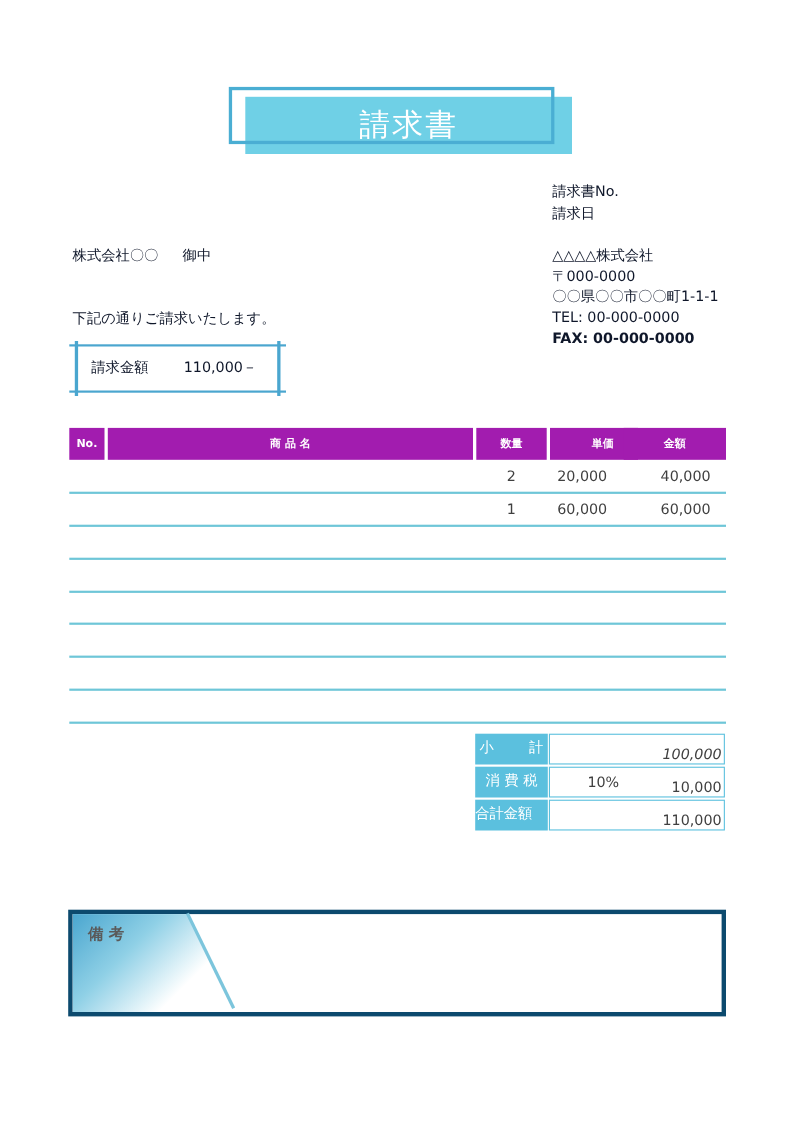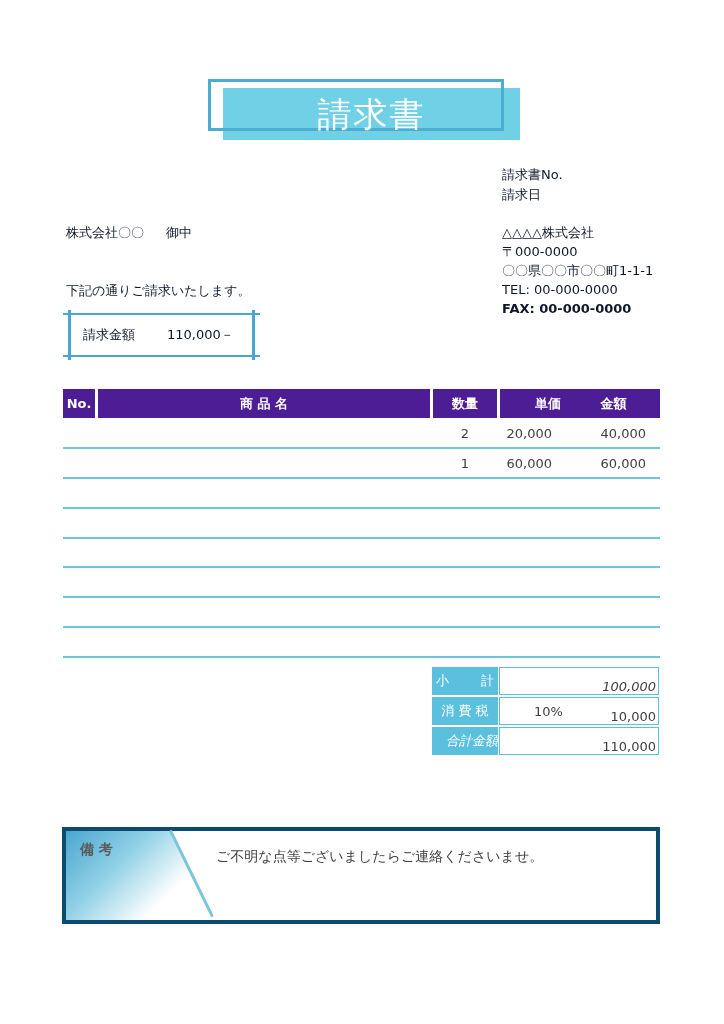--- a/index.html
+++ b/index.html
@@ -4,33 +4,33 @@
 <style>
   html, body { margin: 0; padding: 0; background: #ffffff; }
   body { width: 724px; height: 1024px; position: relative; overflow: hidden;
          font-family: "DejaVu Sans", "Liberation Sans", sans-serif; color: #404040; }
   .abs { position: absolute; }
 
   
   .title-fill { left: 223px; top: 88px; width: 297px; height: 52px; background: #6fd0e6; }
   .title-frame { left: 208px; top: 79px; width: 296px; height: 52px; border: 3px solid #4aaed3; box-sizing: border-box; }
   .title-text { left: 223px; top: 88px; width: 297px; height: 52px; line-height: 52px; text-align: center;
-                color: #ffffff; font-size: 34px; letter-spacing: 2px; }
+                color: #ffffff; font-size: 28px; letter-spacing: 2px; }
 
   .small { font-size: 13px; line-height: 19px; color: #0f172a; white-space: nowrap; }
 
   
   .amt-box { left: 63px; top: 313px; width: 197px; height: 44px; }
   .amt-box .h { position: absolute; height: 2px; background: #4aa6cf; left: 0; right: 0; }
   .amt-box .v { position: absolute; width: 3px; background: #4aa6cf; top: -3px; bottom: -3px; }
 
   
   .thead { left: 63px; top: 389px; width: 597px; height: 29px; }
-  .th { position: absolute; top: 0; height: 29px; background: #4c1d95; color: #ffffff;
-        font-size: 13px; font-weight: bold; line-height: 29px; text-align: center; }
+  .th { position: absolute; top: 0; height: 29px; background: #a21caf; color: #ffffff;
+        font-size: 10px; font-weight: bold; line-height: 29px; text-align: center; }
   .row-line { position: absolute; left: 63px; width: 597px; height: 2px; background: #6ec6d8; }
   .cell { position: absolute; font-size: 13px; color: #404040; line-height: 20px; }
 
   
   .tot-label { position: absolute; left: 432px; width: 66px; height: 28px; background: #5bc0de;
                color: #ffffff; font-size: 13px; line-height: 28px; }
   .tot-val { position: absolute; left: 499px; width: 160px; height: 28px; border: 1px solid #5bc0de;
              box-sizing: border-box; }
 
   
@@ -107,24 +107,23 @@
   <div class="tot-val" style="top:667px;">
     <span class="cell" style="right:2px; top:9px;font-style:italic;">100,000</span>
   </div>
 
   <div class="tot-label" style="top:697px; text-align:center;">消 費 税</div>
   <div class="tot-val" style="top:697px;">
     <span class="cell" style="left:34px; top:4px;">10%</span>
     <span class="cell" style="right:2px; top:9px;">10,000</span>
   </div>
 
-  <div class="tot-label" style="top:727px; text-align:right;font-style:italic;">合計金額</div>
+  <div class="tot-label" style="top:727px; text-align:left;">合計金額</div>
   <div class="tot-val" style="top:727px;">
     <span class="cell" style="right:2px; top:9px;">110,000</span>
   </div>
 </div>
 
 <div class="abs notes">
   <div class="notes-grad"></div>
   <div class="notes-slant"></div>
   <div class="abs" style="left:14px; top:10px; font-size:14px; font-weight:bold; color:#5a5a5a;">備 考</div>
-  <div class="abs" style="left:150px; top:17px; font-size:14px; color:#404040; white-space:nowrap;">ご不明な点等ございましたらご連絡くださいませ。</div>
 </div>
 
 </body></html>

